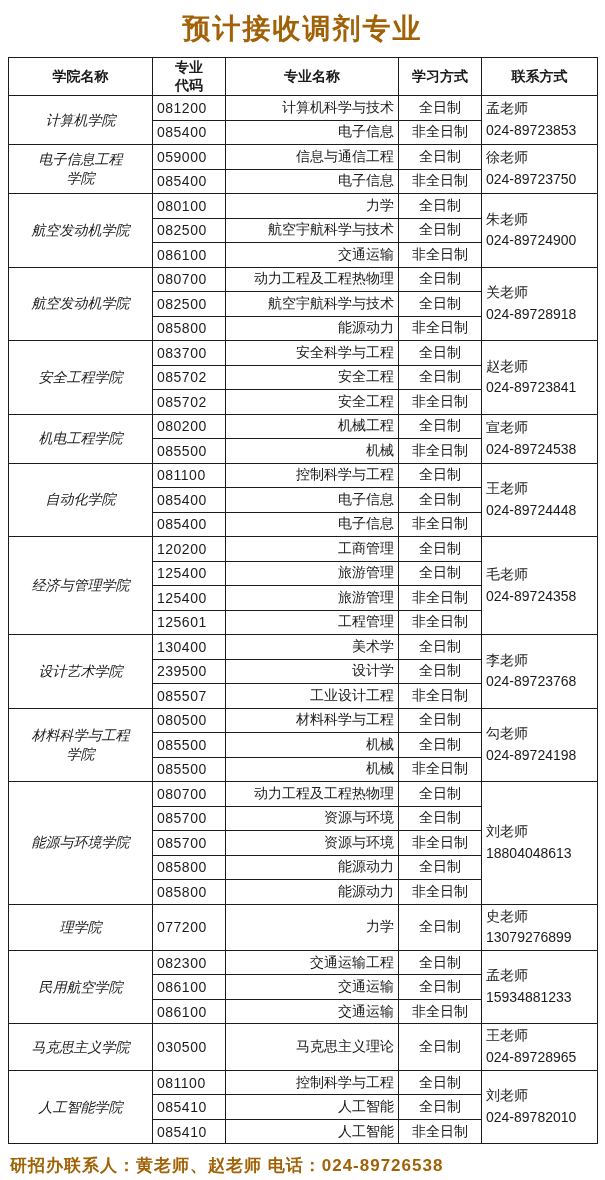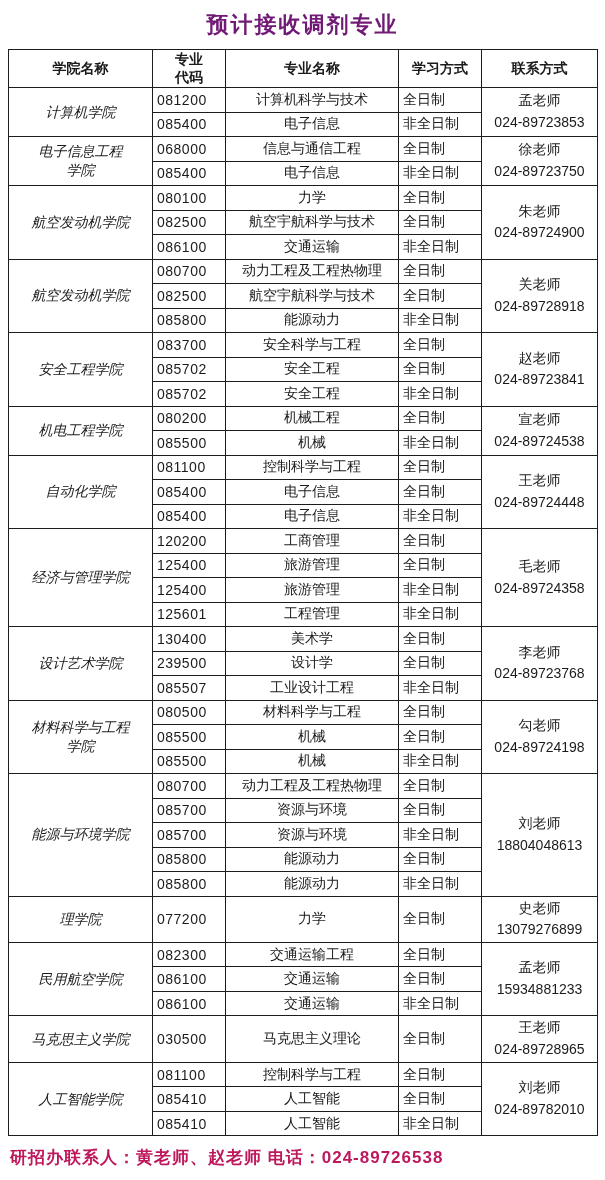--- a/index.html
+++ b/index.html
@@ -4,22 +4,22 @@
 <style>
   html,body{margin:0;padding:0;background:#ffffff;}
   body{
     width:605px;height:1180px;
     font-family:"Liberation Sans","DejaVu Sans",sans-serif;
     color:#1b1b1b;
     box-sizing:border-box;
   }
   .page{width:605px;box-sizing:border-box;padding:6px 8px 0 8px;}
   .title{
-    font-size:22px;font-weight:bold;text-align:center;
-    color:#701a75;letter-spacing:2px;
+    font-size:28px;font-weight:bold;text-align:center;
+    color:#a16207;letter-spacing:2px;
     margin:4px 0 9px 0;
   }
   table.majors{
     border-collapse:collapse;table-layout:fixed;
     width:589px;
   }
   table.majors col.c-college{width:144px;}
   table.majors col.c-code{width:73px;}
   table.majors col.c-major{width:173px;}
   table.majors col.c-mode{width:83px;}
@@ -34,30 +34,30 @@
   table.majors tbody tr{height:24.5px;}
   th{
     text-align:center;vertical-align:middle;
     font-weight:bold;white-space:pre-line;line-height:1.25;
   }
   td.college{
     text-align:center;vertical-align:middle;
     white-space:pre-line;line-height:1.35;font-style:italic;
   }
   td.code{text-align:left;vertical-align:middle;letter-spacing:0.5px;}
-  td.major{text-align:center;vertical-align:middle;padding-left:7px;}
-  td.mode{text-align:left;vertical-align:middle;padding-left:6px;}
+  td.major{text-align:right;vertical-align:middle;padding-left:7px;}
+  td.mode{text-align:center;vertical-align:middle;padding-left:6px;}
   td.contact{
-    text-align:center;vertical-align:middle;
+    text-align:left;vertical-align:middle;
     white-space:pre-line;font-size:13px;line-height:1.55;
   }
   .footer{
     margin:10px 0 0 2px;
     font-size:17px;font-weight:bold;
-    color:#be185d;letter-spacing:1px;
+    color:#a16207;letter-spacing:1px;
   }
 </style>
 </head>
 <body>
 
 <div class="page">
 
   <div class="title">预计接收调剂专业</div>
 
   <table class="majors">
@@ -88,21 +88,21 @@
 024-89723853</td>
         </tr>
         <tr>
           <td class="code">085400</td>
           <td class="major">电子信息</td>
           <td class="mode">非全日制</td>
         </tr>
         <tr>
           <td class="college" rowspan="2">电子信息工程
 学院</td>
-          <td class="code">068000</td>
+          <td class="code">059000</td>
           <td class="major">信息与通信工程</td>
           <td class="mode">全日制</td>
           <td class="contact" rowspan="2">徐老师
 024-89723750</td>
         </tr>
         <tr>
           <td class="code">085400</td>
           <td class="major">电子信息</td>
           <td class="mode">非全日制</td>
         </tr>

